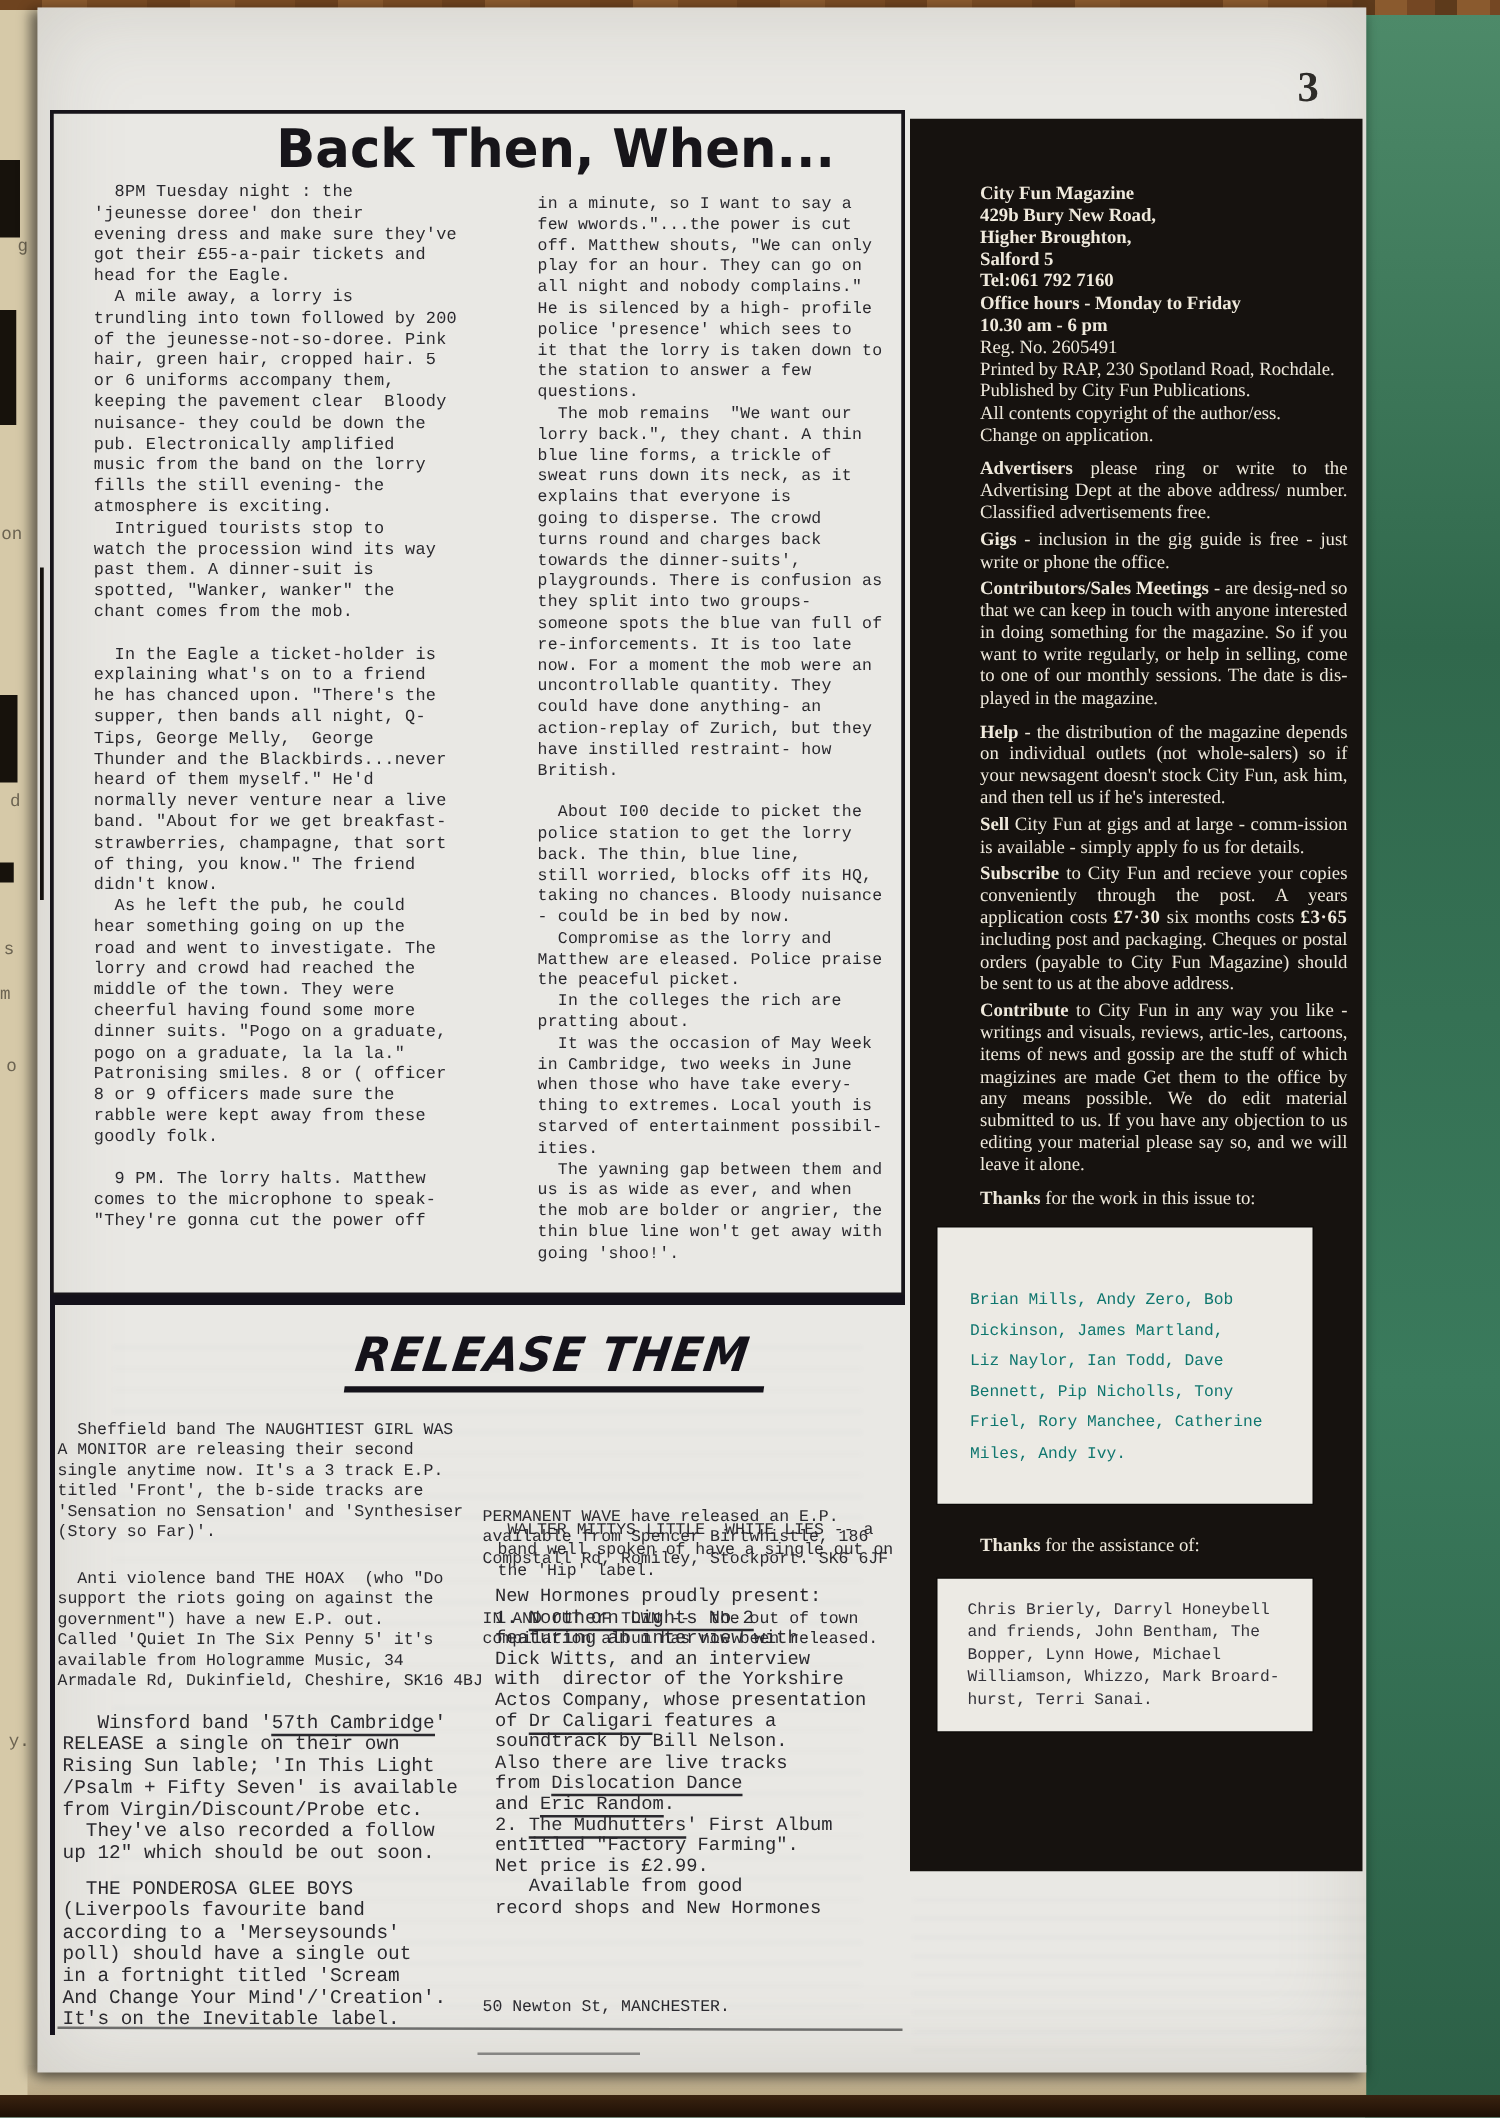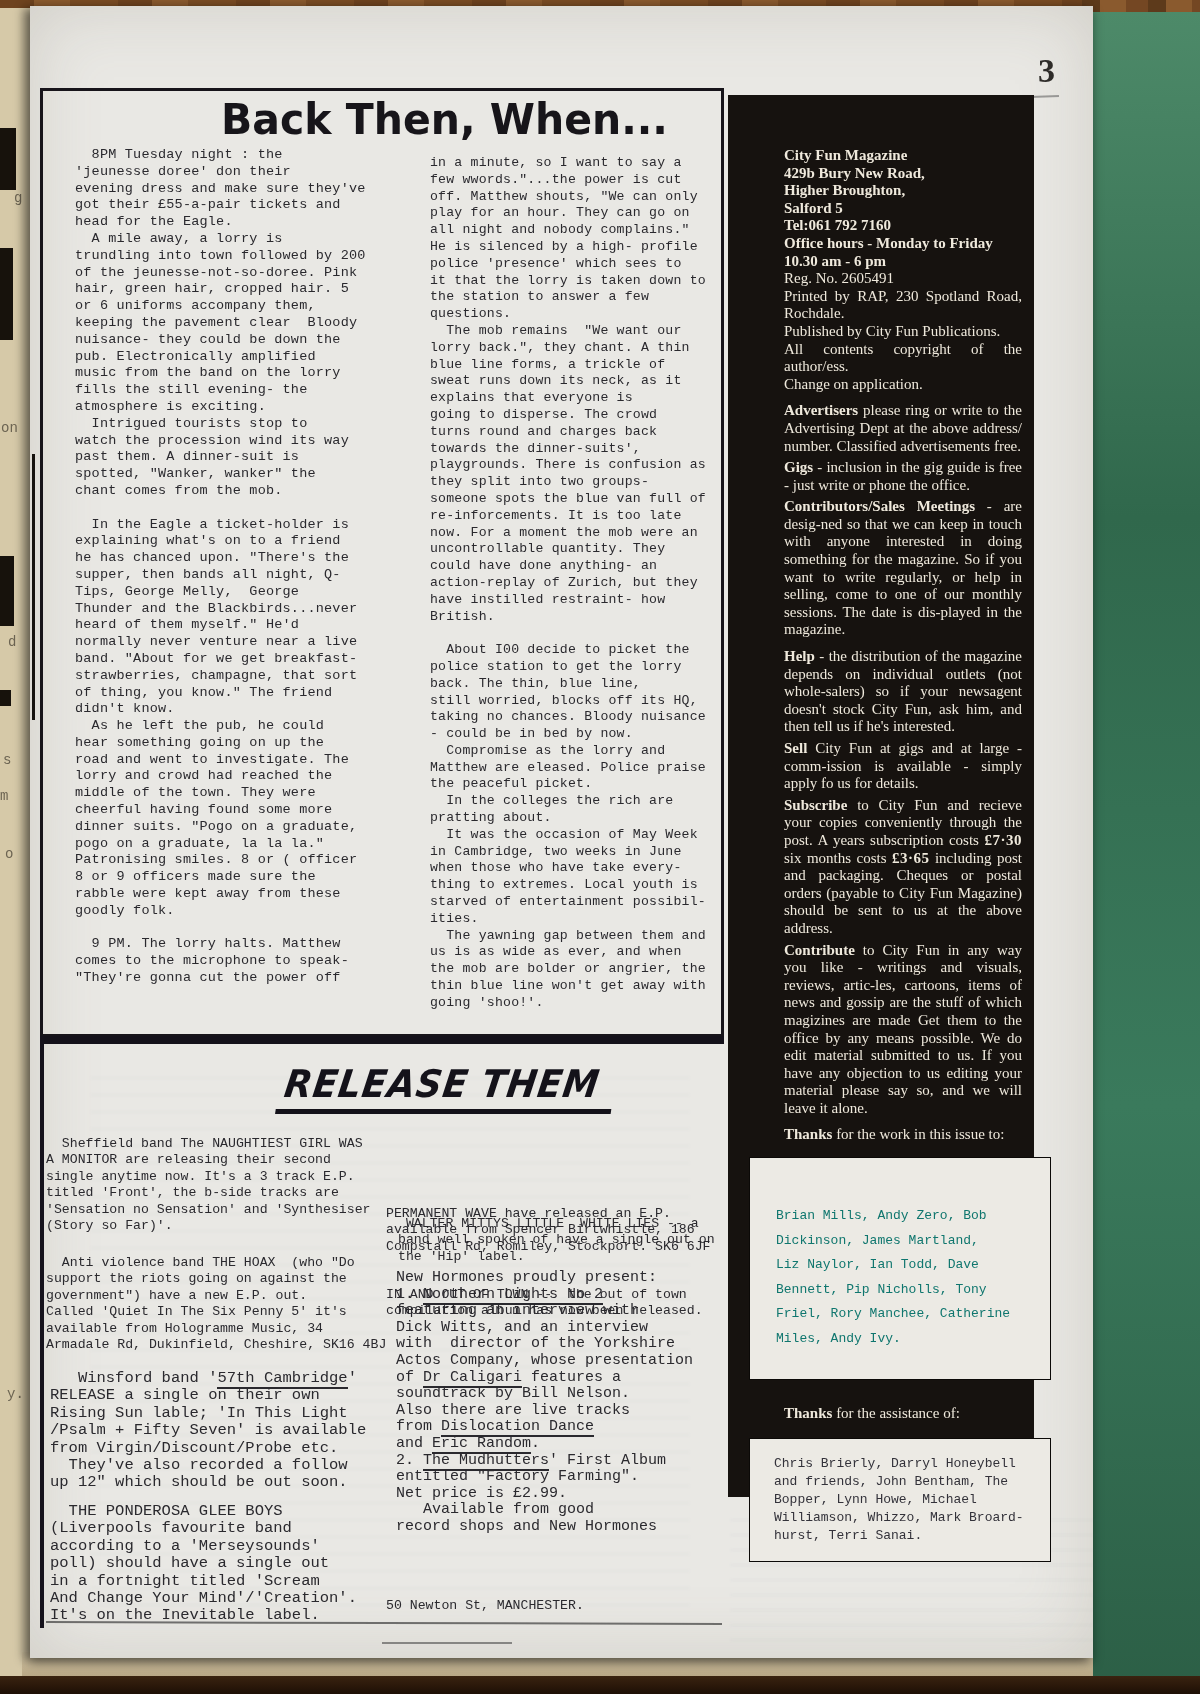--- a/index.html
+++ b/index.html
@@ -67,21 +67,21 @@
   .rr2{position:absolute;left:368px;top:1210px;}
   .rr3{position:absolute;left:356px;top:1281px;}
   .rr4{position:absolute;left:366px;top:1264px;font-size:15px;line-height:16.6px;}
   .rr5{position:absolute;left:356px;top:1592px;}
   .rel-endline{position:absolute;left:16px;top:1616px;width:676px;height:2px;background:#3c3c3c;
     opacity:.7;transform:rotate(.15deg);}
   .rel-endline2{position:absolute;left:352px;top:1636px;width:130px;height:2px;background:#4a4a4a;opacity:.6;}
   .u{border-bottom:2px solid #2a292e;}
 
   
-  .sidebar{position:absolute;left:698px;top:89px;width:306px;height:1402px;background:#16120f;
+  .sidebar{position:absolute;left:698px;top:89px;width:362px;height:1402px;background:#16120f;
     box-sizing:border-box;padding:52px 12px 0 56px;color:#efe9dc;
     font-family:"Liberation Serif",serif;font-size:15px;line-height:17.6px;}
   .sidebar b{font-weight:bold;}
   .addr div{font-weight:bold;}
   .sidebar p{margin:4px 0 0;text-align:justify;}
   .sidebar p.tight{margin-top:0;}
   .sidebar p.sp{margin-top:9px;}
   .price{letter-spacing:.5px;}
   .namesbox{margin:14px 0 0 -34px;width:300px;background:#eceae4;box-sizing:border-box;
     padding:46px 6px 28px 26px;box-shadow:0 0 0 1px #0b0907;}
@@ -305,21 +305,21 @@
       <p class="tight">Published by City Fun Publications.</p>
       <p class="tight">All contents copyright of the author/ess.</p>
       <p class="tight">Change on application.</p>
 
       <p class="sp"><b>Advertisers</b><span> please ring or write to the Advertising Dept at the above address/ number.  Classified advertisements free.</span></p>
       <p><b>Gigs</b><span> - inclusion in the gig guide is free - just write or phone the office.</span></p>
       <p><b>Contributors/Sales Meetings</b><span> - are desig-ned so that we can keep in touch with anyone interested in doing something for the magazine.  So if you want to write regularly, or help in selling, come to one of our monthly sessions.  The date is dis-played in the magazine.</span></p>
       <p class="sp"><b>Help</b><span> - the distribution of the magazine depends on individual outlets (not whole-salers) so if your newsagent doesn't stock City Fun, ask him, and then tell us if he's interested.</span></p>
       <p><b>Sell</b><span> City Fun at gigs and at large - comm-ission is available - simply apply fo us for details.</span></p>
 
-      <p><b>Subscribe</b><span> to City Fun and recieve your copies conveniently through the post. A years subscription costs </span><b class="price">£7·30</b><span> six months costs </span><b class="price">£3·65</b><span> including post and packaging.  Cheques or postal orders (payable to City Fun Magazine) should be sent to us at the above address.</span></p>
+      <p><b>Subscribe</b><span> to City Fun and recieve your copies conveniently through the post. A years application costs </span><b class="price">£7·30</b><span> six months costs </span><b class="price">£3·65</b><span> including post and packaging.  Cheques or postal orders (payable to City Fun Magazine) should be sent to us at the above address.</span></p>
 
       <p><b>Contribute</b><span> to City Fun in any way you like - writings and visuals, reviews, artic-les, cartoons, items of news and gossip are the stuff of which magizines are made Get them to the office by any means possible.  We do edit material submitted to us.  If you have any objection to us editing your material please say so, and we will leave it alone.</span></p>
 
       <p class="sp"><b>Thanks</b><span>  for the work in this issue to:</span></p>
 
       <div class="namesbox">
         <pre class="tw names">Brian Mills, Andy Zero, Bob
 Dickinson, James Martland,
 Liz Naylor, Ian Todd, Dave
 Bennett, Pip Nicholls, Tony

